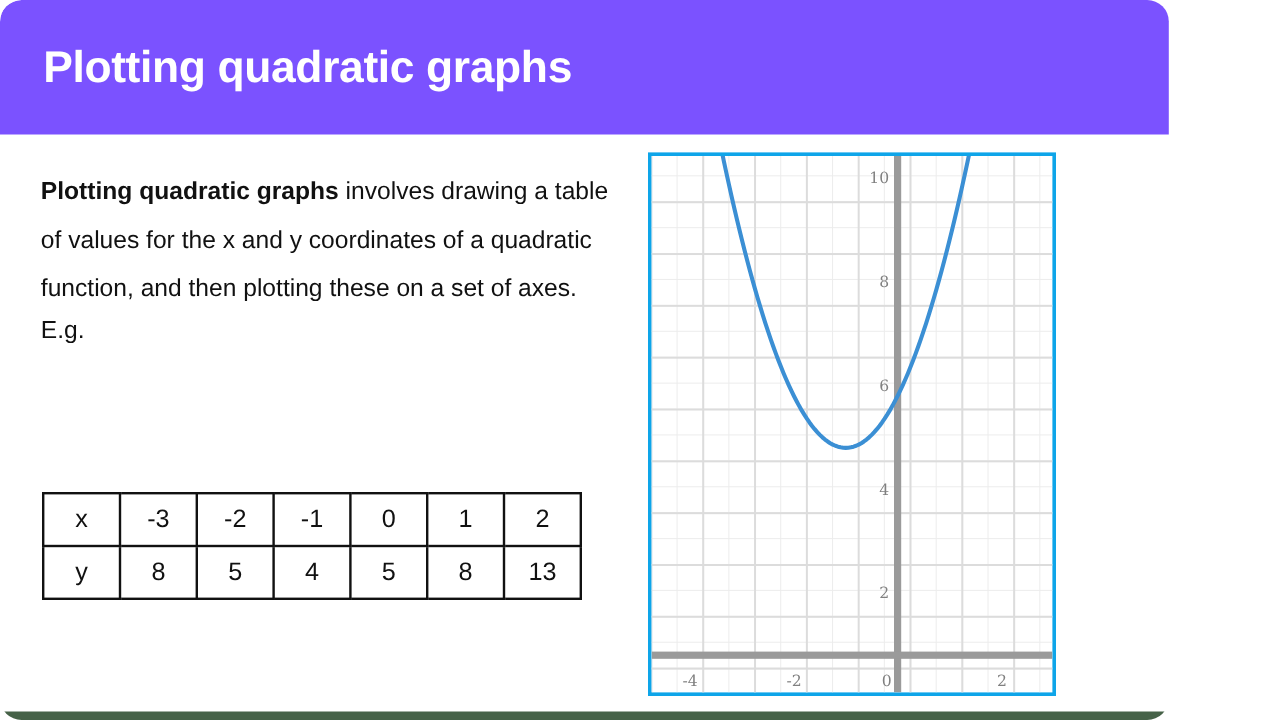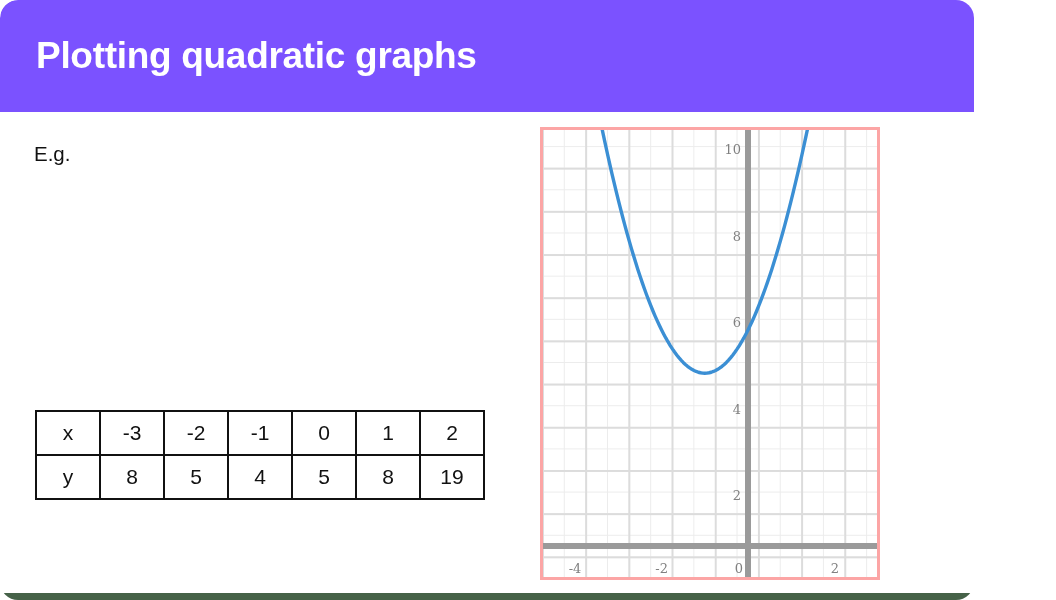--- a/index.html
+++ b/index.html
@@ -119,21 +119,21 @@
   }
 
   
   #graph-box {
     position: absolute;
     left: 540px;
     top: 127px;
     width: 340px;
     height: 453px;
     box-sizing: border-box;
-    border: 3px solid #fca5a5;
+    border: 3px solid #0ea5e9;
     background: #ffffff;
     overflow: hidden;
   }
   #graph-inner {
     position: absolute;
     left: 0; top: 0;
     width: 334px;
     height: 447px;
     overflow: hidden;
   }
@@ -238,20 +238,21 @@
 <body>
 
 <div id="slide">
 
   <div id="header">
     <div id="header-title">Plotting quadratic graphs</div>
   </div>
 
   <div id="left-col">
 
+    <p id="intro-paragraph"><span class="bold">Plotting quadratic graphs</span><span> involves drawing a table of values for the x and y coordinates of a quadratic function, and then plotting these on a set of axes.</span></p>
 
     <div id="eg-label">E.g.</div>
 
   </div>
 
   <table id="values-table">
     <tbody>
       <tr>
         <td class="head-cell">x</td>
         <td class="data-cell">-3</td>
@@ -261,21 +262,21 @@
         <td class="data-cell">1</td>
         <td class="data-cell">2</td>
       </tr>
       <tr>
         <td class="head-cell">y</td>
         <td class="data-cell">8</td>
         <td class="data-cell">5</td>
         <td class="data-cell">4</td>
         <td class="data-cell">5</td>
         <td class="data-cell">8</td>
-        <td class="data-cell">19</td>
+        <td class="data-cell">13</td>
       </tr>
     </tbody>
   </table>
 
   <div id="graph-box">
     <div id="graph-inner">
       <div id="grid-minor"></div>
       <div id="grid-major"></div>
       <div id="y-axis"></div>
       <div id="x-axis"></div>

